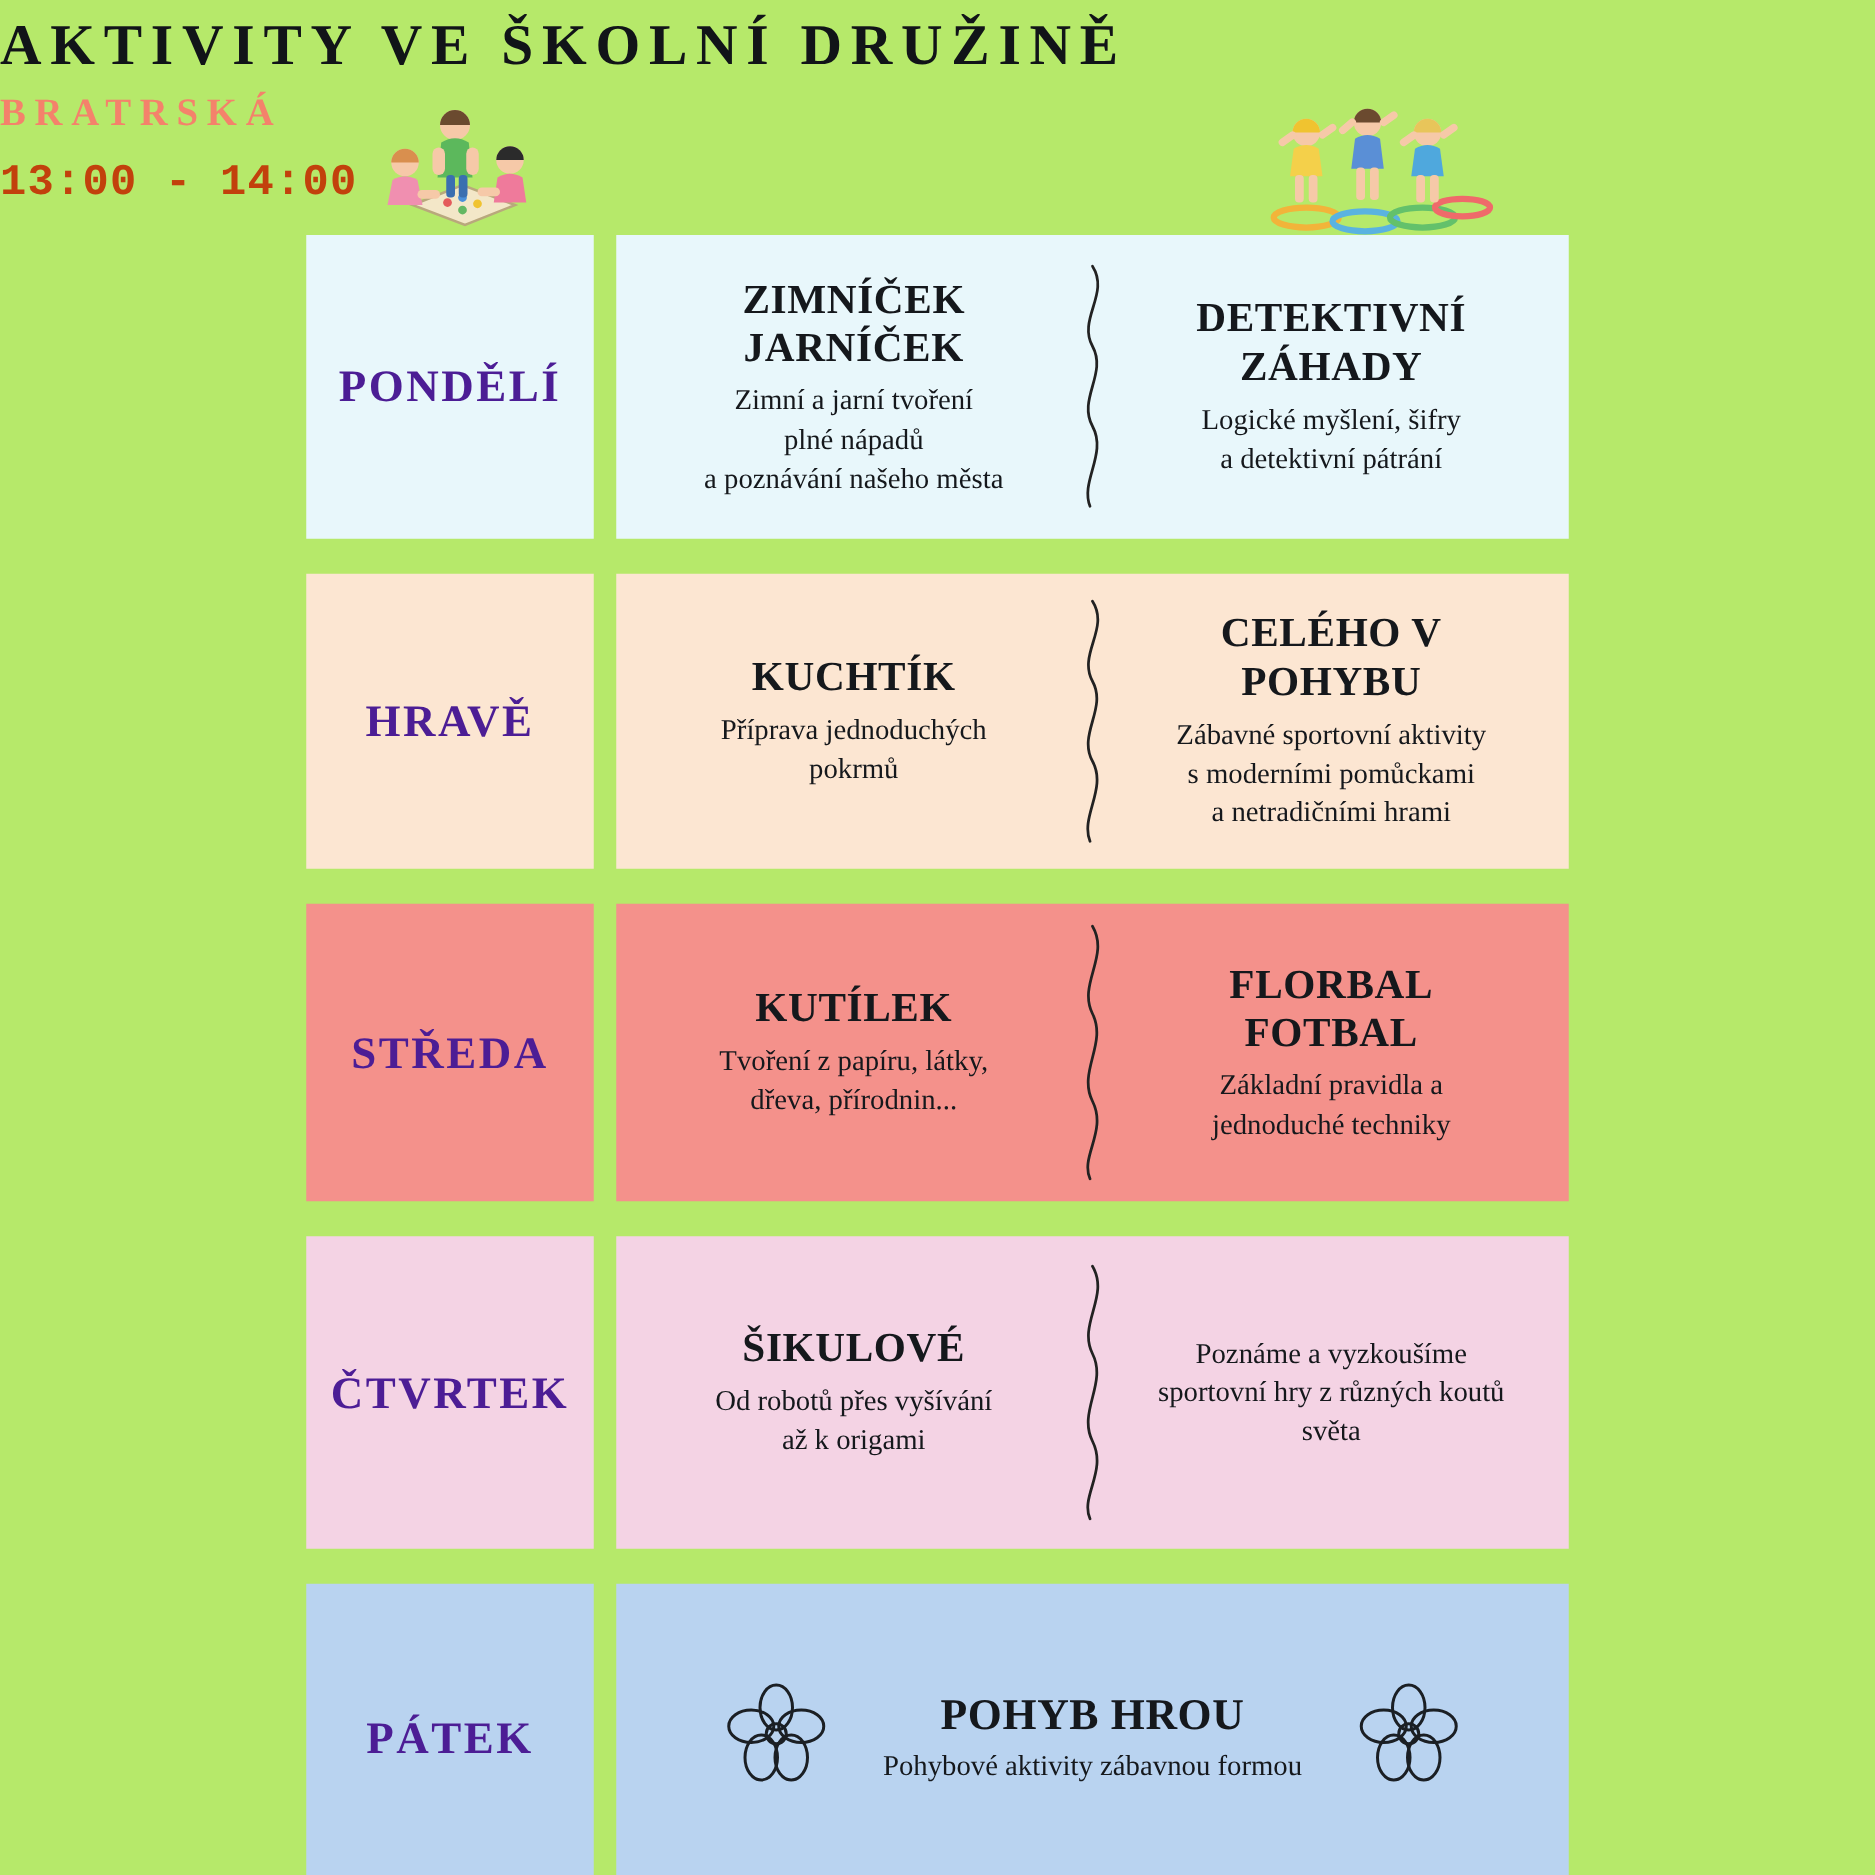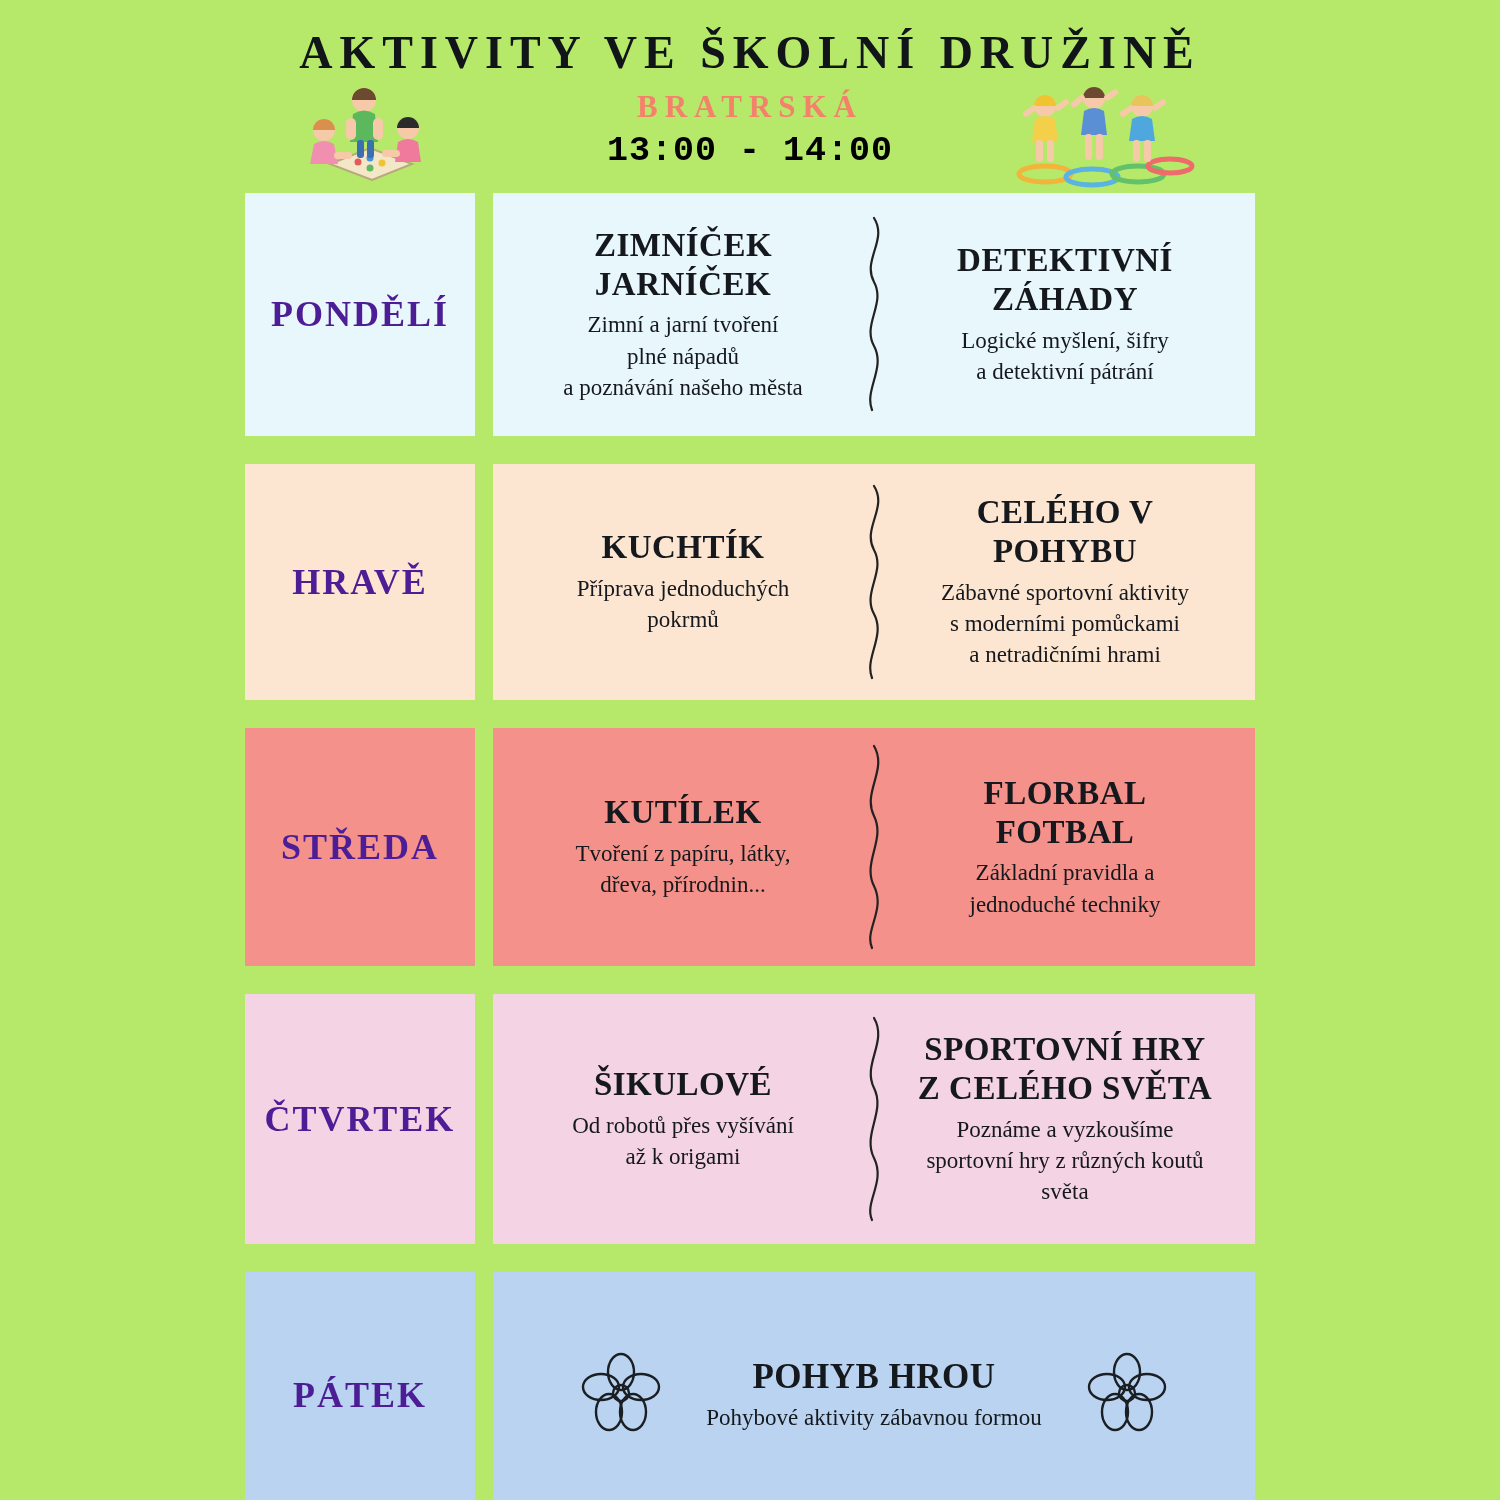--- a/index.html
+++ b/index.html
@@ -12,22 +12,21 @@
     background: #b6e96a;
     font-family: "Liberation Serif", serif;
     color: #15181c;
     overflow: hidden;
     position: relative;
   }
 
   
   .header {
     position: relative;
-    padding-top: 28px;
-    text-align: center;
+    padding-top: 11px;
   }
   .title {
     font-family: "Liberation Serif", serif;
     font-weight: bold;
     font-size: 46px;
     letter-spacing: 7px;
     color: #111418;
     line-height: 1.1;
   }
   .subtitle {
@@ -36,22 +35,22 @@
     font-size: 31px;
     letter-spacing: 7px;
     color: #f4826b;
     margin-top: 10px;
   }
   .time {
     font-family: "Liberation Mono", monospace;
     font-weight: bold;
     font-size: 35px;
     letter-spacing: 1px;
-    color: #000000;
-    margin-top: 6px;
+    color: #c2410c;
+    margin-top: 18px;
   }
 
   
   .kids {
     position: absolute;
     top: 78px;
   }
   .kids.left  { left: 300px; }
   .kids.right { left: 1010px; }
 
@@ -314,24 +313,20 @@
           <div>Od robotů přes vyšívání</div>
           <div>až k origami</div>
         </div>
       </div>
       <div class="squiggle">
         <svg width="40" height="210" viewBox="0 0 40 210">
           <path d="M20 4 C34 28, 8 50, 20 74 C32 98, 8 120, 20 144 C32 168, 10 188, 18 206" fill="none" stroke="#222" stroke-width="2.2" stroke-linecap="round"></path>
         </svg>
       </div>
       <div class="act">
-        <div class="act-title">
-          <div>SPORTOVNÍ HRY</div>
-          <div>Z CELÉHO SVĚTA</div>
-        </div>
         <div class="act-desc">
           <div>Poznáme a vyzkoušíme</div>
           <div>sportovní hry z různých koutů</div>
           <div>světa</div>
         </div>
       </div>
     </div>
   </div>
 
   <div class="row row-friday">

